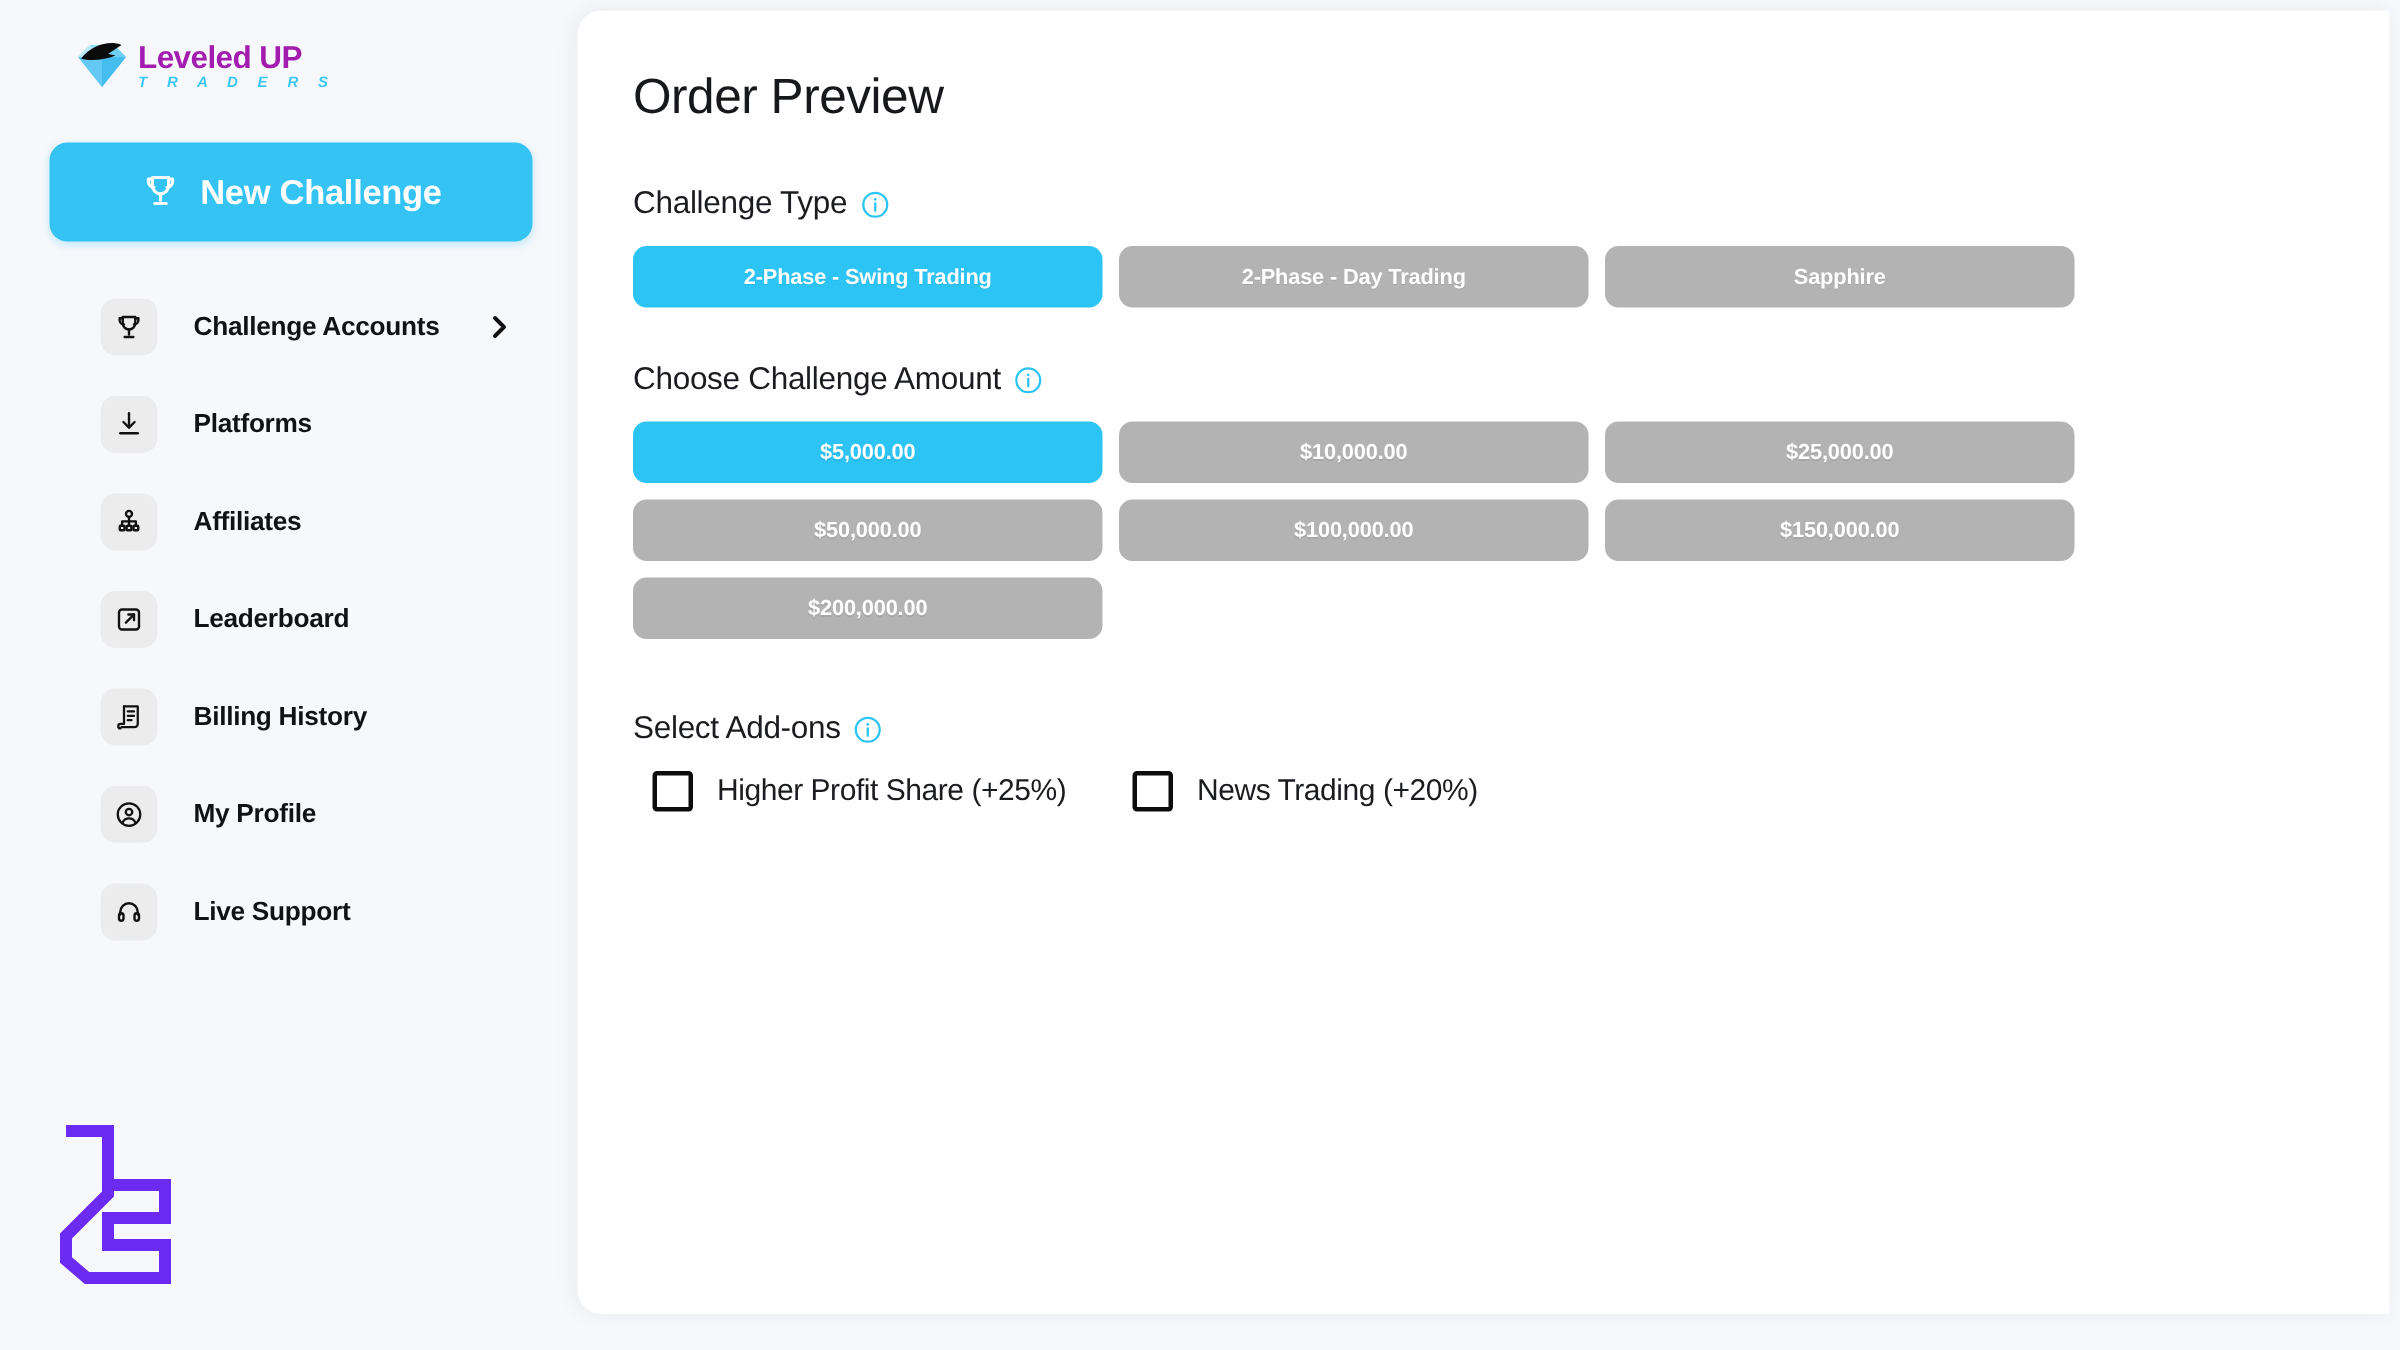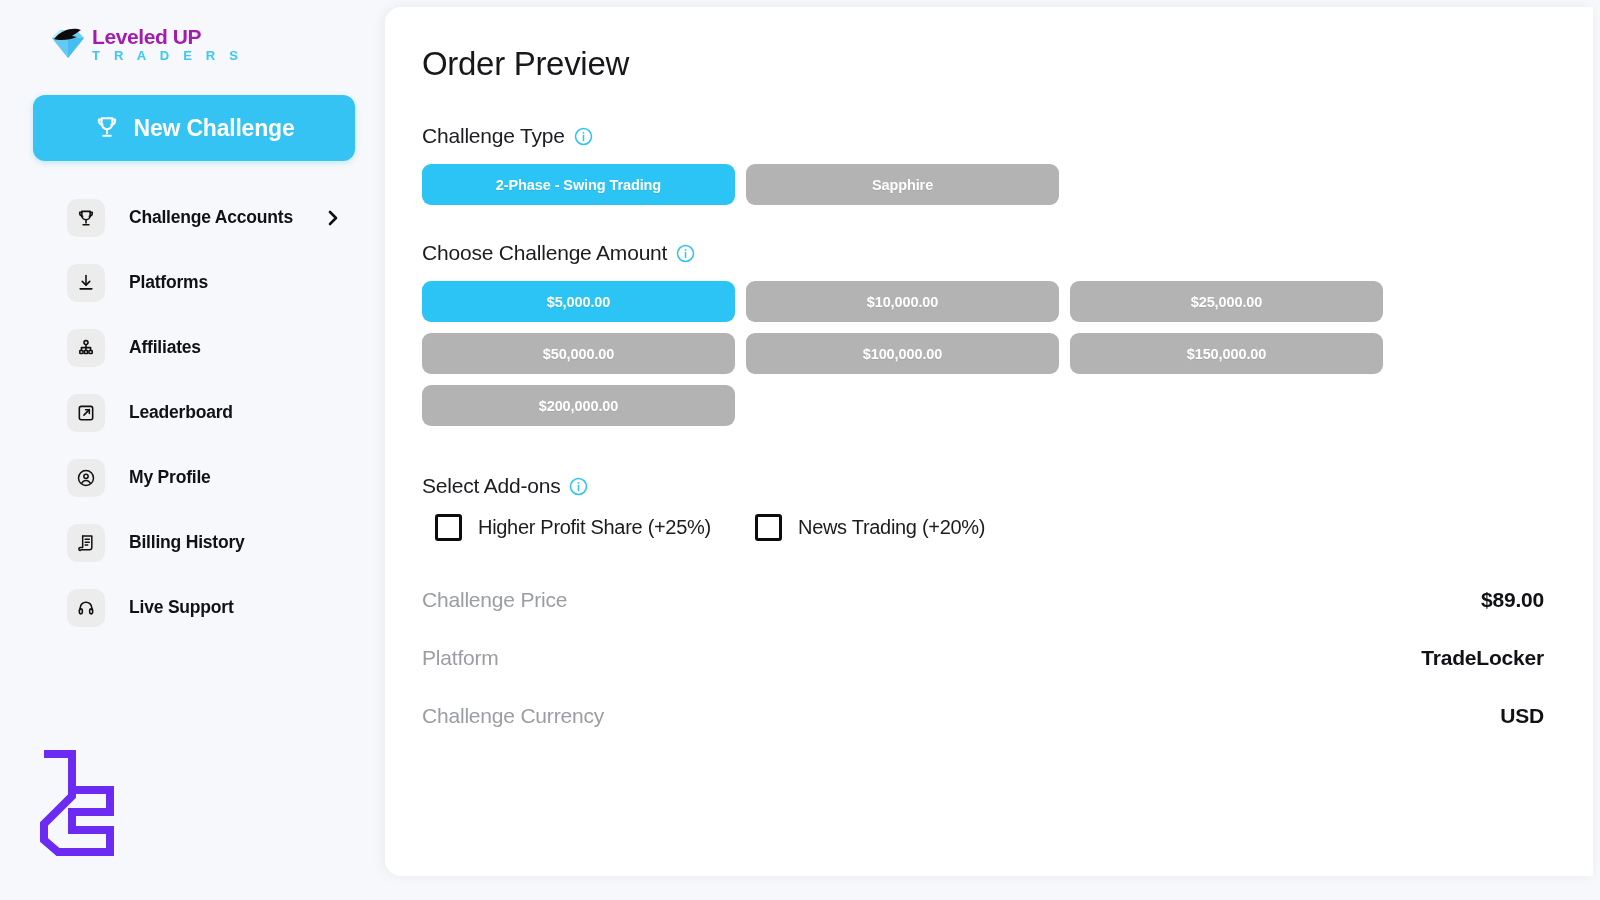--- a/index.html
+++ b/index.html
@@ -24,22 +24,22 @@
     margin: 24px 0 0 48px;
     height: 40px;
   }
   .brand-gem { width: 40px; height: 34px; flex: 0 0 40px; }
   .brand-words { margin-left: 4px; line-height: 1; }
   .brand-top {
     font-size: 21px; font-weight: bold; color: #a21caf;
     letter-spacing: -0.4px;
   }
   .brand-bottom {
-    font-size: 13px; font-weight: bold; color: #3cc7f4;
-    letter-spacing: 5.2px; margin-top: 2px;
+    font-size: 10px; font-weight: bold; color: #3cc7f4;
+    letter-spacing: 5.2px; margin-top: 2px; font-style: italic;
   }
 
   .new-challenge {
     margin: 31px 11px 0 33px;
     width: 322px; height: 66px;
     background: #35c3f3;
     border: none; border-radius: 12px;
     color: #ffffff;
     display: flex; align-items: center; justify-content: center;
     gap: 14px;
@@ -256,39 +256,39 @@
             <path d="M9.5 14.5L16 8"></path>
               <path d="M11.5 8H16v4.5"></path>
           </svg>
         </span>
         <span class="nav-label">Leaderboard</span>
       </div>
 
       <div class="nav-item">
         <span class="nav-tile">
           <svg width="20" height="20" viewBox="0 0 24 24" fill="none" stroke="#111" stroke-width="1.8" stroke-linecap="round" stroke-linejoin="round">
-            <circle cx="12" cy="12" r="9"></circle>
-            <circle cx="12" cy="10" r="2.6"></circle>
-            <path d="M7 18.2a5.6 5.6 0 0 1 10 0"></path>
-          </svg>
-        </span>
-        <span class="nav-label">My Profile</span>
-      </div>
-
-      <div class="nav-item">
-        <span class="nav-tile">
-          <svg width="20" height="20" viewBox="0 0 24 24" fill="none" stroke="#111" stroke-width="1.8" stroke-linecap="round" stroke-linejoin="round">
             <path d="M8 3.5h11v14a2.5 2.5 0 0 1-2.5 2.5H6"></path>
             <path d="M8 3.5v14H5.2a1.8 1.8 0 0 0 0 3.6"></path>
             <path d="M11 7.5h5"></path>
               <path d="M11 11h5"></path>
               <path d="M11 14.5h3"></path>
           </svg>
         </span>
         <span class="nav-label">Billing History</span>
+      </div>
+
+      <div class="nav-item">
+        <span class="nav-tile">
+          <svg width="20" height="20" viewBox="0 0 24 24" fill="none" stroke="#111" stroke-width="1.8" stroke-linecap="round" stroke-linejoin="round">
+            <circle cx="12" cy="12" r="9"></circle>
+            <circle cx="12" cy="10" r="2.6"></circle>
+            <path d="M7 18.2a5.6 5.6 0 0 1 10 0"></path>
+          </svg>
+        </span>
+        <span class="nav-label">My Profile</span>
       </div>
 
       <div class="nav-item">
         <span class="nav-tile">
           <svg width="20" height="20" viewBox="0 0 24 24" fill="none" stroke="#111" stroke-width="1.9" stroke-linecap="round" stroke-linejoin="round">
             <path d="M5 14v-2a7 7 0 0 1 14 0v2"></path>
             <rect x="4" y="13" width="3.6" height="6" rx="1.8"></rect>
             <rect x="16.4" y="13" width="3.6" height="6" rx="1.8"></rect>
           </svg>
         </span>
@@ -316,20 +316,21 @@
           <span class="info-icon">
             <svg width="19" height="19" viewBox="0 0 20 20" fill="none" stroke="#2cc4f4" stroke-width="1.6">
               <circle cx="10" cy="10" r="8.4"></circle>
               <circle cx="10" cy="6.2" r="0.95" fill="#2cc4f4" stroke="none"></circle>
               <path d="M10 9v5.2" stroke-linecap="round"></path>
             </svg>
           </span>
         </div>
         <div class="pill-grid">
           <button class="pill selected">2-Phase - Swing Trading</button>
+          <button class="pill">2-Phase - Day Trading</button>
           <button class="pill">Sapphire</button>
         </div>
       </section>
 
       <section class="amount-section">
         <div class="section-head">
           <span>Choose Challenge Amount</span>
           <span class="info-icon">
             <svg width="19" height="19" viewBox="0 0 20 20" fill="none" stroke="#2cc4f4" stroke-width="1.6">
               <circle cx="10" cy="10" r="8.4"></circle>
@@ -365,31 +366,17 @@
             <span class="addon-box"></span>
             <span class="addon-label">Higher Profit Share (+25%)</span>
           </label>
           <label class="addon">
             <span class="addon-box"></span>
             <span class="addon-label">News Trading (+20%)</span>
           </label>
         </div>
       </section>
 
-      <section class="summary">
-        <div class="summary-row">
-          <span class="summary-key">Challenge Price</span>
-          <span class="summary-val">$89.00</span>
-        </div>
-        <div class="summary-row">
-          <span class="summary-key">Platform</span>
-          <span class="summary-val">TradeLocker</span>
-        </div>
-        <div class="summary-row">
-          <span class="summary-key">Challenge Currency</span>
-          <span class="summary-val">USD</span>
-        </div>
-      </section>
 
     </div>
   </main>
 
 </div>
 
 </body></html>

